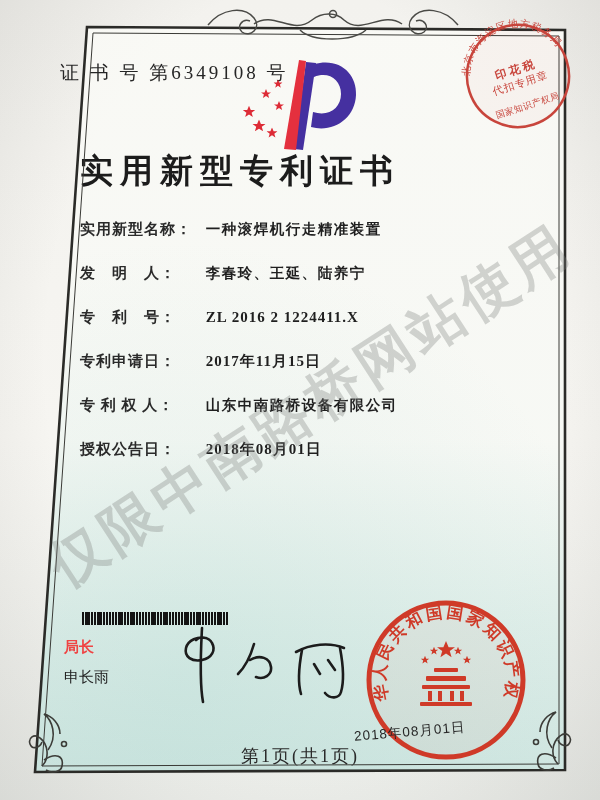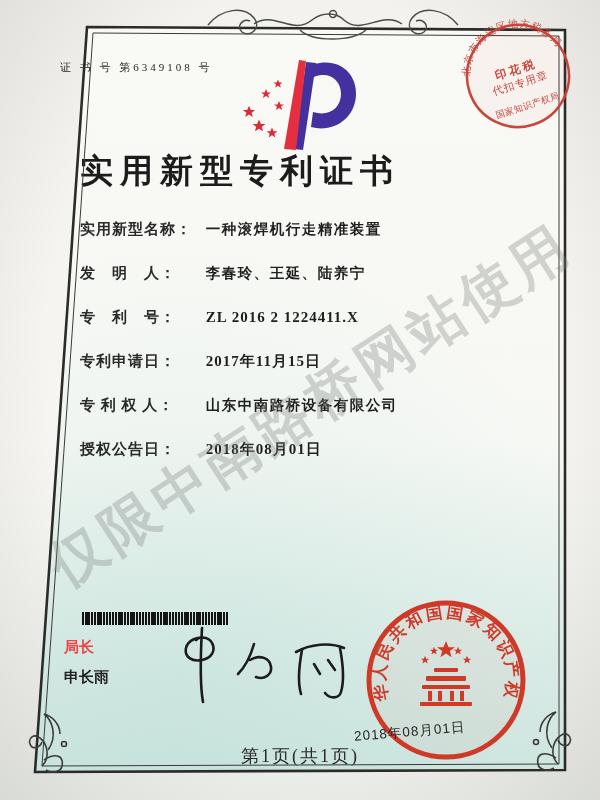--- a/index.html
+++ b/index.html
@@ -16,21 +16,21 @@
 
   
   .paper-tint{
     position:absolute;left:0;top:0;width:600px;height:800px;
     clip-path:polygon(87px 27px,565px 30px,565px 770px,35px 772px);
     background:
       radial-gradient(circle at 30% 85%, rgba(140,200,190,0.18), rgba(140,200,190,0) 55%),
       linear-gradient(180deg, rgba(250,250,246,0.9) 0%, rgba(247,249,245,0.85) 55%, rgba(222,238,233,0.9) 78%, rgba(205,229,224,0.95) 100%);
   }
 
-  .cert-no{left:60px;top:60px;font-size:11px;letter-spacing:3px;color:#262626;}
+  .cert-no{left:60px;top:60px;font-size:19px;letter-spacing:3px;color:#262626;}
   .title{
     left:0;top:149px;width:480px;text-align:center;
     font-size:33px;font-weight:700;letter-spacing:7px;color:#1c1c1c;
   }
   .field{position:absolute;left:80px;width:486px;font-size:15px;white-space:nowrap;}
   .flabel{display:inline-block;min-width:122px;font-weight:700;color:#2a2a2a;letter-spacing:1px;}
   .fvalue{color:#1f1f1f;letter-spacing:1px;font-weight:bold;}
   .fvalue.hei{font-family:"Liberation Sans", sans-serif;font-weight:700;letter-spacing:1.5px;font-size:14.5px;}
 
   .body-text{
@@ -39,21 +39,21 @@
   }
   .body-text p{margin:0;text-indent:2em;}
 
   .barcode{
     left:82px;top:612px;width:146px;height:13px;
     background:
       repeating-linear-gradient(90deg,#141414 0 2px,transparent 2px 3px),
       repeating-linear-gradient(90deg,transparent 0 5px,#141414 5px 7px,transparent 7px 11px);
   }
   .sig-title{left:64px;top:638px;font-family:"Liberation Sans",sans-serif;font-weight:700;font-size:15px;color:#ef4444;}
-  .sig-name{left:64px;top:668px;font-family:"Liberation Sans",sans-serif;font-weight:700;font-size:15px;color:#222;}
+  .sig-name{left:64px;top:668px;font-family:"Liberation Sans",sans-serif;font-weight:400;font-size:15px;color:#222;}
 
   .footer{left:0;top:744px;width:600px;text-align:center;font-size:18px;letter-spacing:2px;color:#2a2a2a;}
 
   .watermark{
     left:-18px;top:368px;width:660px;height:80px;z-index:5;
     transform:rotate(-33deg);
     text-align:center;font-size:56px;font-weight:700;letter-spacing:5px;
     color:rgba(128,132,128,0.33);
     font-family:"Liberation Serif",serif;white-space:nowrap;pointer-events:none;
   }

